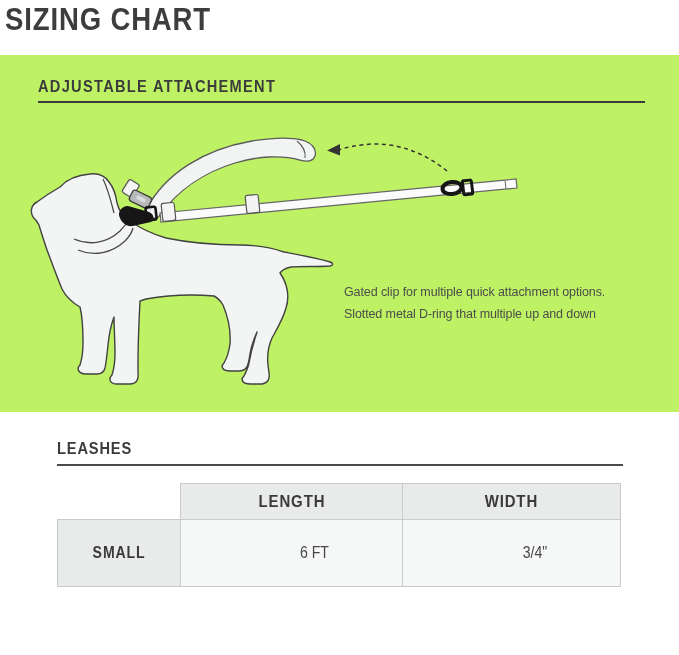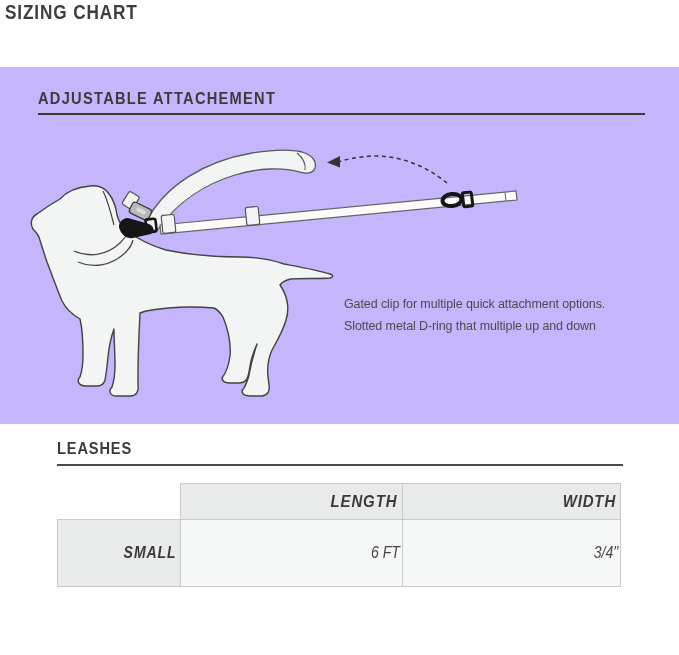--- a/index.html
+++ b/index.html
@@ -13,29 +13,28 @@
     background: #ffffff;
     overflow: hidden;
   }
 
   
   .cx { display: inline-block; transform: scaleX(0.86); transform-origin: left center; white-space: nowrap; }
   .cx-c { display: inline-block; transform: scaleX(0.88); transform-origin: center center; white-space: nowrap; }
 
   .page-title {
     position: absolute; left: 5px; top: 1px;
-    font-size: 20px; font-weight: 700; letter-spacing: 1px;
+    font-size: 32px; font-weight: 700; letter-spacing: 1px;
     color: #3d3d3d;
   }
 
   .panel {
     position: absolute; left: 0; top: 55px;
     width: 679px; height: 357px;
-    background: #c4b5fd;
-    margin-top: 12px;
+    background: #bef264;
   }
   .panel-heading {
     position: absolute; left: 38px; top: 22px;
     font-size: 17px; font-weight: 700; letter-spacing: 1.5px;
     color: #3b3b3b;
   }
   .panel-rule {
     position: absolute; left: 38px; top: 46px;
     width: 607px; height: 2px; background: #3b3b3b;
   }
@@ -64,23 +63,22 @@
     position: absolute; left: 57px; top: 483px;
     width: 563px;
     border-collapse: collapse;
     table-layout: fixed;
   }
   .size-table col.c1 { width: 123px; }
   .size-table col.c2 { width: 222px; }
   .size-table col.c3 { width: 218px; }
   .size-table th, .size-table td {
     border: 1px solid #c9cbcb;
-    text-align: right; vertical-align: middle;
+    text-align: center; vertical-align: middle;
     color: #3a3a3a;
-    font-style: italic;
   }
   .size-table thead th { height: 36px; background: #e9eaea; font-size: 17px; font-weight: 700; letter-spacing: 1px; }
   .size-table thead th.blank { border: none; background: #ffffff; }
   .size-table tbody th { background: #e9eaea; font-size: 16px; font-weight: 700; letter-spacing: 1px; }
   .size-table tbody td { background: #f6f7f7; font-size: 16px; font-weight: 400; color: #474747; padding-left: 46px; }
   .size-table tr.r1 th, .size-table tr.r1 td { height: 67px; margin-left: 12px; }
   .size-table tr.r2 th, .size-table tr.r2 td { height: 66px; }
 </style>
 </head>
 <body>

